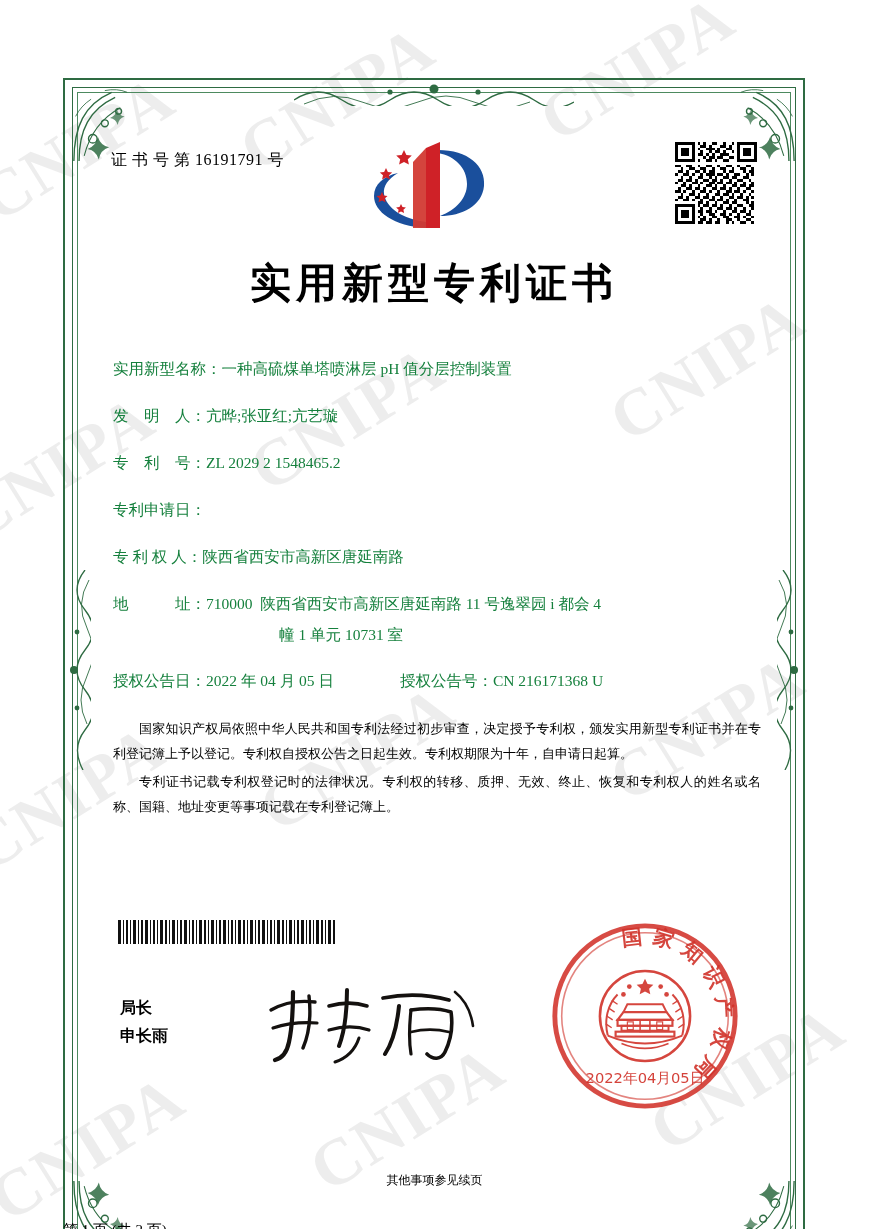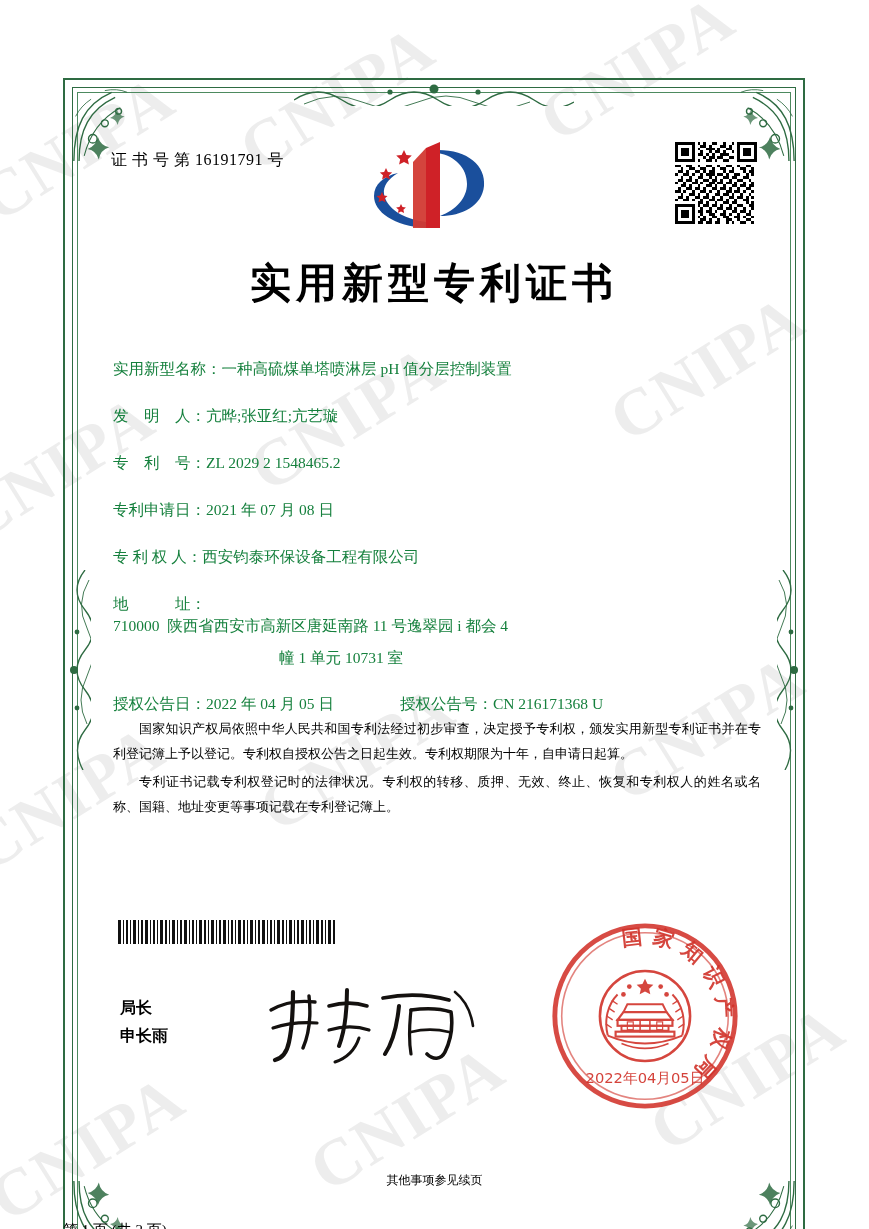--- a/index.html
+++ b/index.html
@@ -159,21 +159,21 @@
     flex: 0 0 auto;
     white-space: pre;
   }
   .field-value {
     flex: 1 1 auto;
     white-space: pre-wrap;
   }
   .row-split { display: flex; }
   .row-split .col2 { margin-left: 66px; }
 
-  .address-row { margin-bottom: 10px; flex-direction: column; }
+  .address-row { margin-bottom: 10px; }
   .addr-second {
     margin-left: 122px;
     margin-bottom: 24px;
     font-size: 15.5px;
     padding-left: 44px;
   }
 
   .paragraphs {
     position: absolute;
     left: 50px;
@@ -631,26 +631,25 @@
         <span class="field-value">亢晔;张亚红;亢艺璇</span>
       </div>
 
       <div class="field-row">
         <span class="field-label">专　利　号：</span>
         <span class="field-value">ZL 2029 2 1548465.2</span>
       </div>
 
       <div class="field-row">
         <span class="field-label">专利申请日：</span>
-        <span class="field-value">2021 年 07 月 08 日</span>
       </div>
 
       <div class="field-row">
         <span class="field-label">专 利 权 人：</span>
-        <span class="field-value">西安钧泰环保设备工程有限公司</span>
+        <span class="field-value">陕西省西安市高新区唐延南路</span>
       </div>
 
       <div class="field-row address-row">
         <span class="field-label">地　　　址：</span>
         <span class="field-value">710000  陕西省西安市高新区唐延南路 11 号逸翠园 i 都会 4</span>
       </div>
       <div class="addr-second">幢 1 单元 10731 室</div>
 
       <div class="field-row row-split">
         <span class="field-label">授权公告日：</span>

